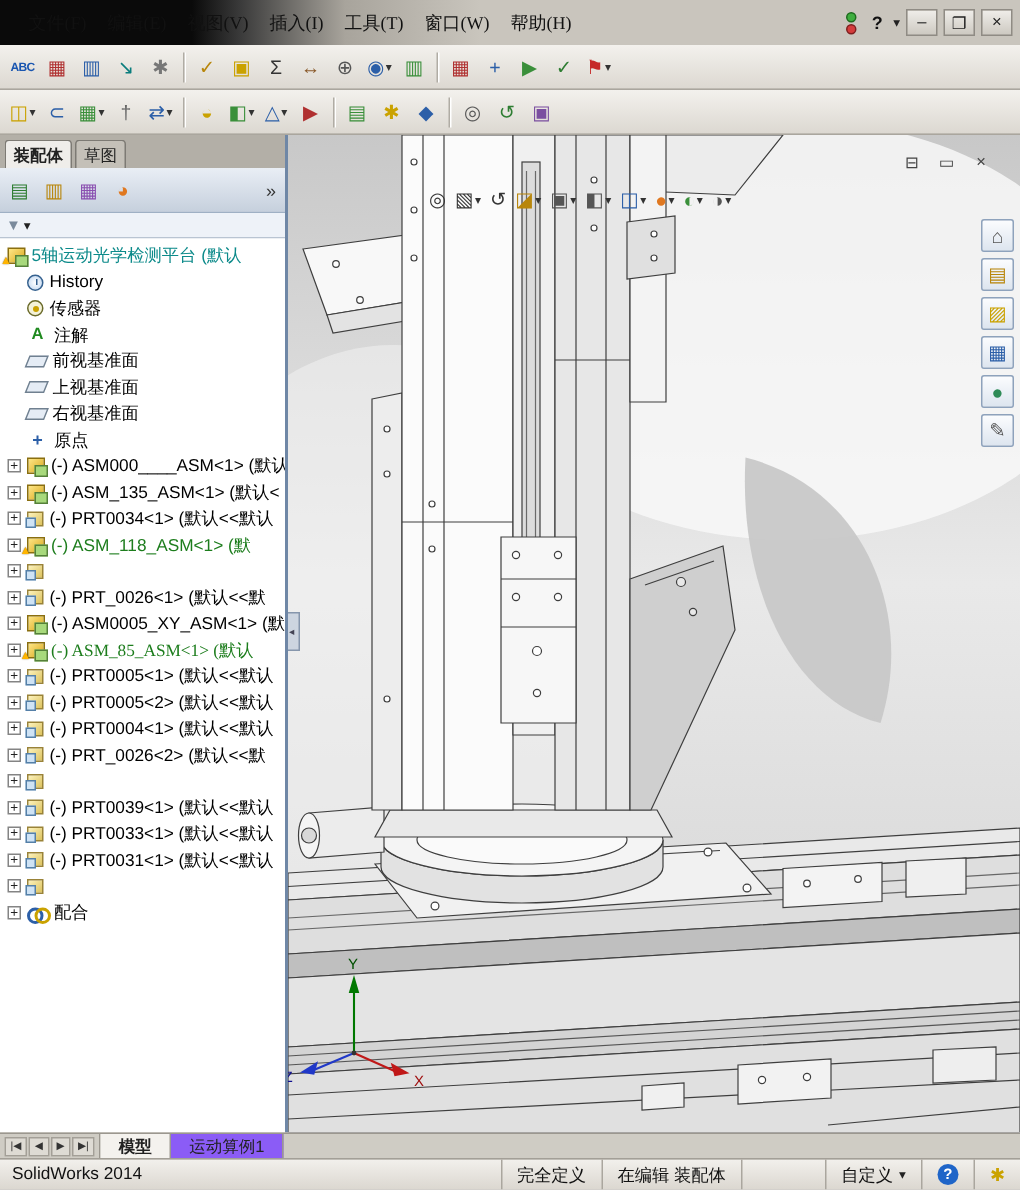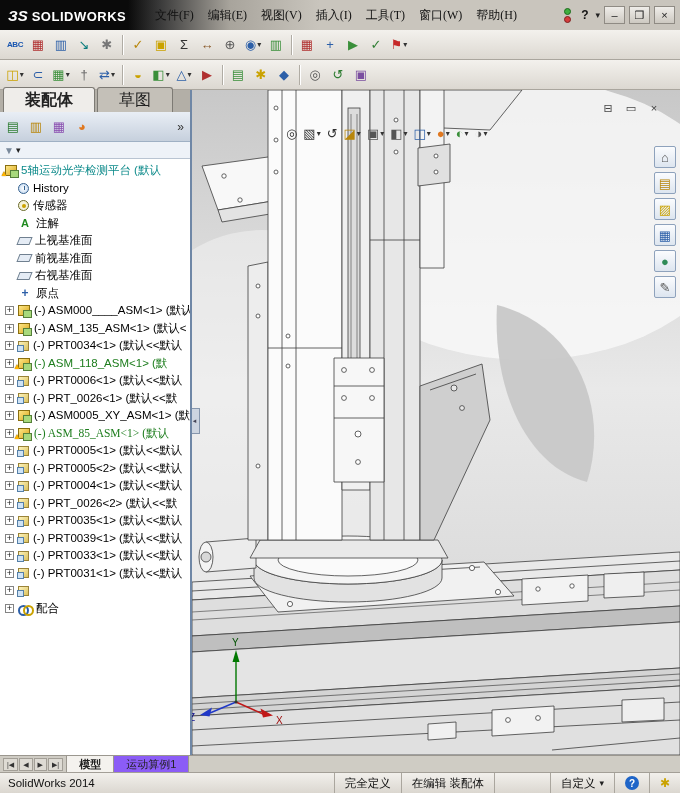--- a/index.html
+++ b/index.html
@@ -31,21 +31,21 @@
 .tb-btn .glyph{font-size:13px;line-height:1;}
 .glyph.sm{font-size:8px;font-weight:700;letter-spacing:-.5px;}
 .drop{font-size:8px;color:#333;}
 .tb-sep{width:7px;height:20px;position:relative;}
 .tb-sep::before{content:"";position:absolute;left:3px;top:0;bottom:0;width:1px;background:#b0aca4;box-shadow:1px 0 0 #fff;}
 
 
 .main{flex:1;display:flex;min-height:0;}
 .left-panel{width:192px;flex:none;display:flex;flex-direction:column;border-right:2px solid #6f87a6;background:#fff;}
 .panel-tabs{height:22px;flex:none;background:#b3afa7;display:flex;align-items:flex-end;padding-left:3px;gap:2px;}
-.ptab{font-size:16px;padding:2px 21px 1px;border:1px solid #7d7a74;border-bottom:none;border-radius:3px 3px 0 0;background:#c4c0b8;color:#222;}
+.ptab{font-size:11px;padding:2px 5px 1px;border:1px solid #7d7a74;border-bottom:none;border-radius:3px 3px 0 0;background:#c4c0b8;color:#222;}
 .ptab.active{background:#efedea;font-weight:bold;}
 .fm-row{height:30px;flex:none;display:flex;align-items:center;padding:0 3px;background:linear-gradient(#e9eef5,#c6d0dd);border-bottom:1px solid #9fb0c4;}
 .fm-btn{width:20px;height:20px;display:inline-flex;align-items:center;justify-content:center;margin-right:3px;}
 .fm-btn .glyph{font-size:13px;}
 .fm-overflow{margin-left:auto;font-size:12px;color:#333;padding-right:3px;}
 .filter-row{height:17px;flex:none;display:flex;align-items:center;gap:2px;padding:0 4px;background:#eef2f8;border-bottom:1px solid #b9c4d2;}
 .funnel{color:#7a8a9c;font-size:10px;}
 .tree{flex:1;overflow:hidden;background:#fff;padding-top:3px;}
 .tree-row{height:17.5px;display:flex;align-items:center;white-space:nowrap;padding-left:2px;}
 .tree-row.root{padding-left:5px;}
@@ -98,24 +98,20 @@
 .sb-gap{width:56px;}
 .sb-help{width:14px;height:14px;border-radius:50%;background:#1f65c8;color:#fff;font-size:10px;font-weight:bold;display:inline-flex;align-items:center;justify-content:center;}
 #tips-glyph{color:#caa200;font-size:12px;}
 </style>
 </head>
 <body>
 
 <div class="window">
 
   <div class="titlebar">
-    <div class="logo">
-      <span class="logo-mark">ЗS</span>
-      <span class="logo-text">SOLIDWORKS</span>
-    </div>
     <div class="menubar" id="menubar">
         <span class="menu-item">文件(F)</span>
         <span class="menu-item">编辑(E)</span>
         <span class="menu-item">视图(V)</span>
         <span class="menu-item">插入(I)</span>
         <span class="menu-item">工具(T)</span>
         <span class="menu-item">窗口(W)</span>
         <span class="menu-item">帮助(H)</span>
       </div>
     <div class="win-controls">
@@ -290,26 +286,26 @@
             <span class="tree-label">传感器</span>
           </div>
           <div class="tree-row">
             <span class="plusbox ph"></span>
             <span class="tree-icon ti-annotations"></span>
             <span class="tree-label">注解</span>
           </div>
           <div class="tree-row">
             <span class="plusbox ph"></span>
             <span class="tree-icon ti-plane"></span>
-            <span class="tree-label">上视基准面</span>
+            <span class="tree-label">前视基准面</span>
           </div>
           <div class="tree-row">
             <span class="plusbox ph"></span>
             <span class="tree-icon ti-plane"></span>
-            <span class="tree-label">前视基准面</span>
+            <span class="tree-label">上视基准面</span>
           </div>
           <div class="tree-row">
             <span class="plusbox ph"></span>
             <span class="tree-icon ti-plane"></span>
             <span class="tree-label">右视基准面</span>
           </div>
           <div class="tree-row">
             <span class="plusbox ph"></span>
             <span class="tree-icon ti-origin"></span>
             <span class="tree-label">原点</span>
@@ -332,21 +328,20 @@
           <div class="tree-row">
             <span class="plusbox">+</span>
             <span class="tree-icon ti-assembly">
               <span class="warn">▲</span>
             </span>
             <span class="tree-label" style="color: rgb(29, 125, 29);">(-) ASM_118_ASM&lt;1&gt; (默</span>
           </div>
           <div class="tree-row">
             <span class="plusbox">+</span>
             <span class="tree-icon ti-part"></span>
-            <span class="tree-label">(-) PRT0006&lt;1&gt; (默认&lt;&lt;默认</span>
           </div>
           <div class="tree-row">
             <span class="plusbox">+</span>
             <span class="tree-icon ti-part"></span>
             <span class="tree-label">(-) PRT_0026&lt;1&gt; (默认&lt;&lt;默</span>
           </div>
           <div class="tree-row">
             <span class="plusbox">+</span>
             <span class="tree-icon ti-assembly"></span>
             <span class="tree-label">(-) ASM0005_XY_ASM&lt;1&gt; (默</span>
@@ -374,21 +369,20 @@
             <span class="tree-label">(-) PRT0004&lt;1&gt; (默认&lt;&lt;默认</span>
           </div>
           <div class="tree-row">
             <span class="plusbox">+</span>
             <span class="tree-icon ti-part"></span>
             <span class="tree-label">(-) PRT_0026&lt;2&gt; (默认&lt;&lt;默</span>
           </div>
           <div class="tree-row">
             <span class="plusbox">+</span>
             <span class="tree-icon ti-part"></span>
-            <span class="tree-label">(-) PRT0035&lt;1&gt; (默认&lt;&lt;默认</span>
           </div>
           <div class="tree-row">
             <span class="plusbox">+</span>
             <span class="tree-icon ti-part"></span>
             <span class="tree-label">(-) PRT0039&lt;1&gt; (默认&lt;&lt;默认</span>
           </div>
           <div class="tree-row">
             <span class="plusbox">+</span>
             <span class="tree-icon ti-part"></span>
             <span class="tree-label">(-) PRT0033&lt;1&gt; (默认&lt;&lt;默认</span>

